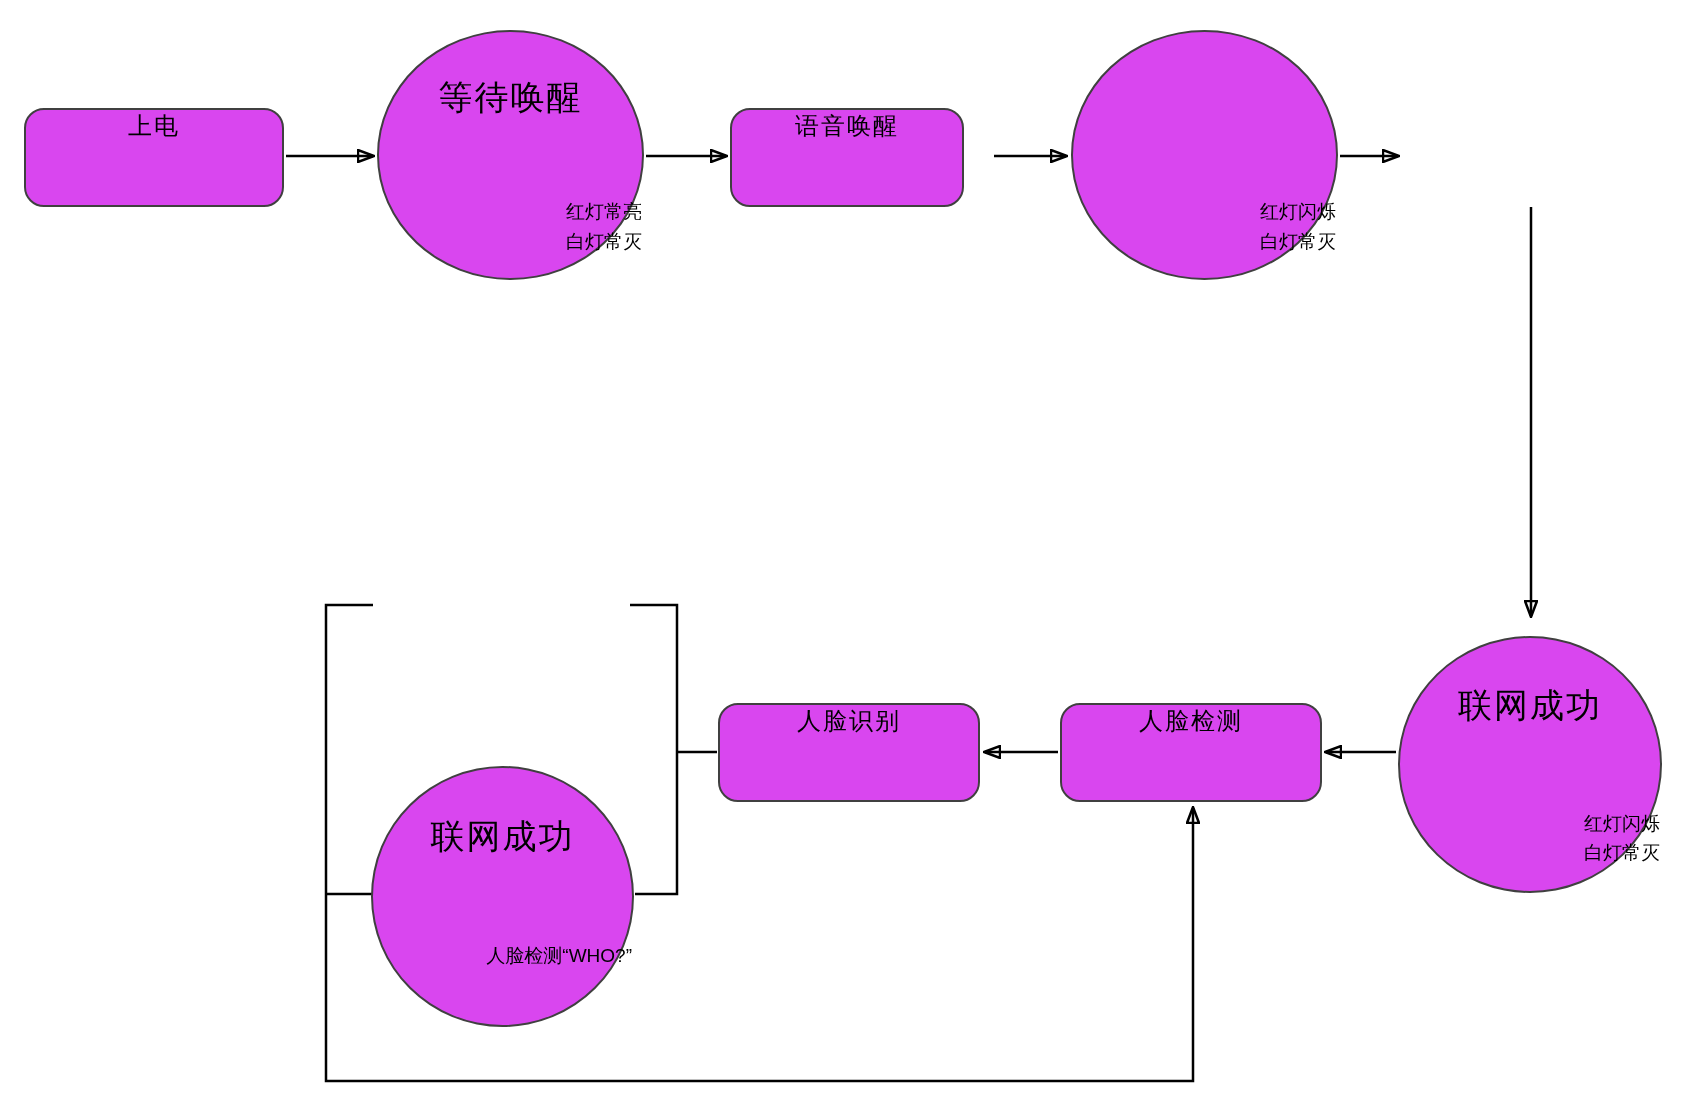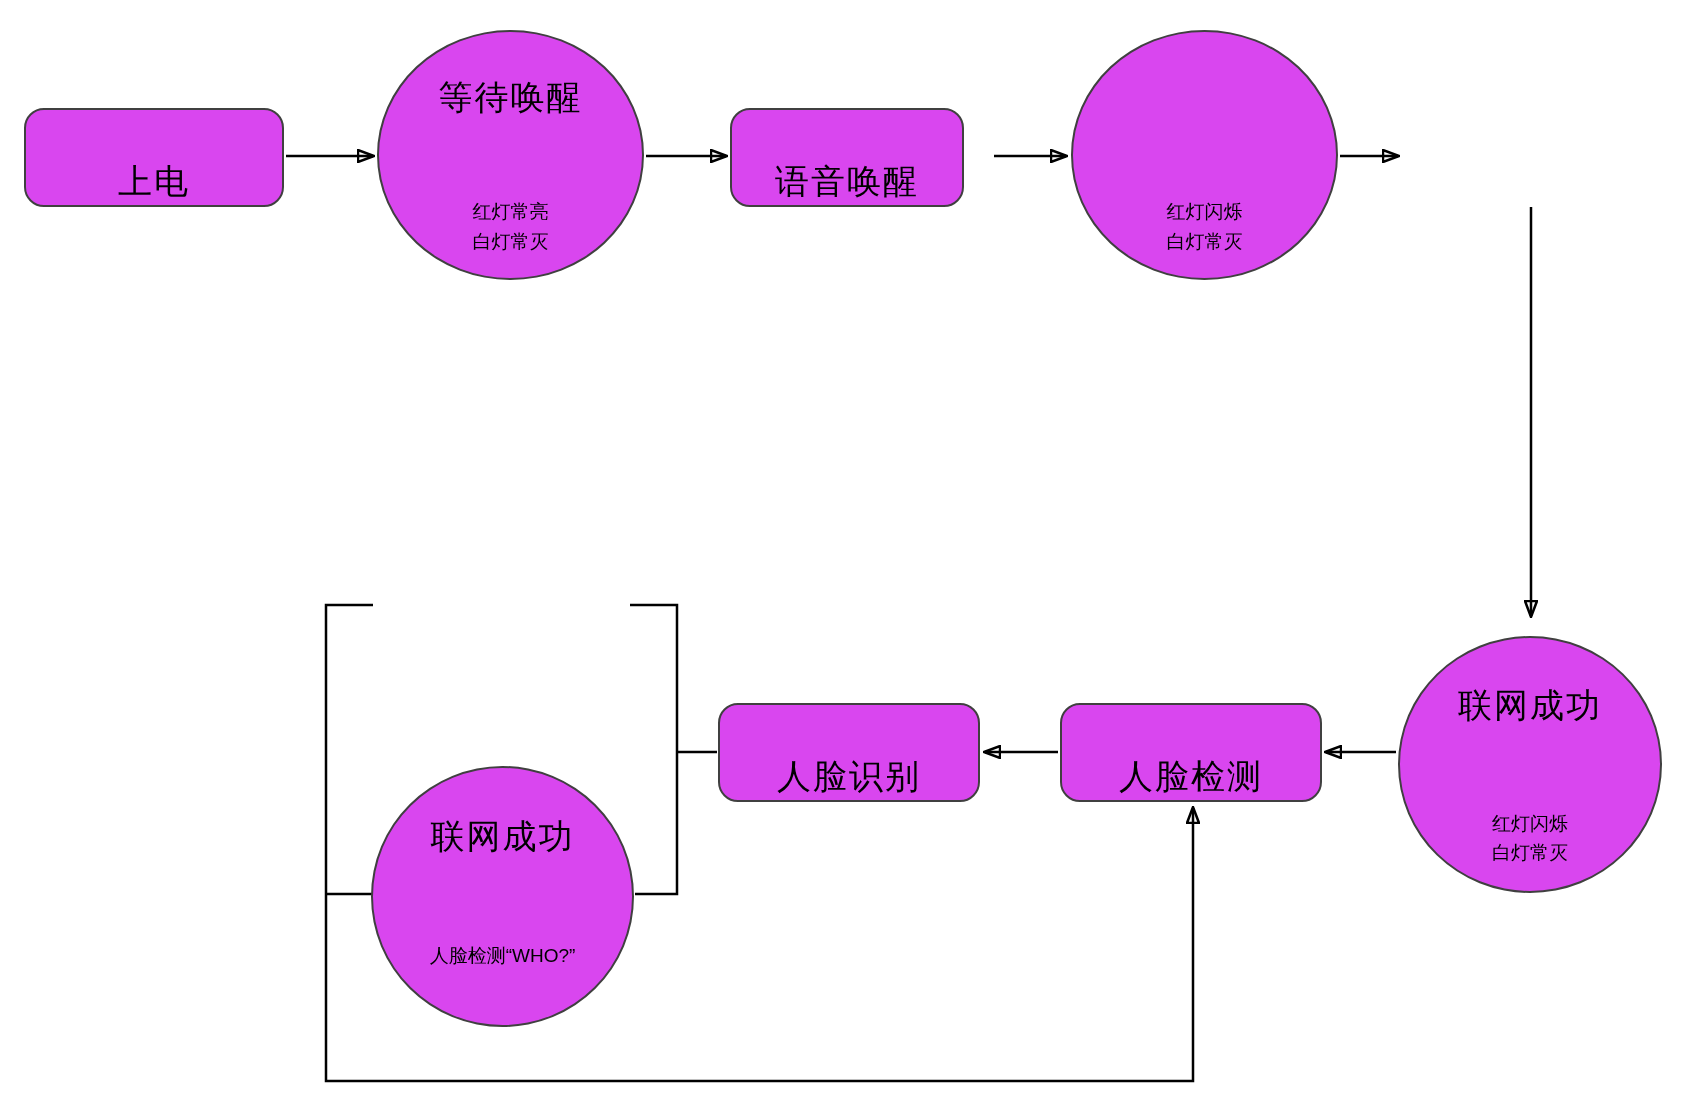--- a/index.html
+++ b/index.html
@@ -29,43 +29,43 @@
   .node {
     position: absolute;
     background: #d946ef;
     border: 2px solid #404040;
     box-sizing: border-box;
     color: #000000;
   }
   .node-rect {
     border-radius: 20px;
     display: flex;
-    align-items: flex-end;
+    align-items: flex-start;
     justify-content: center;
-    font-size: 34px;
+    font-size: 24px;
     letter-spacing: 2px;
   }
   .node-circle {
     border-radius: 50%;
   }
   .c-title {
     position: absolute;
     left: 0; right: 0;
     top: 27%;
     transform: translateY(-50%);
     text-align: center;
     font-size: 34px;
     letter-spacing: 2px;
   }
   .c-sub {
     position: absolute;
     left: 0; right: 0;
     top: 79%;
     transform: translateY(-50%);
-    text-align: center;
+    text-align: right;
     font-size: 19px;
     line-height: 1.55;
     white-space: pre-line;
   }
   .node-match-fail .c-sub {
     top: 73%;
   }
 </style>
 </head>
 <body>

